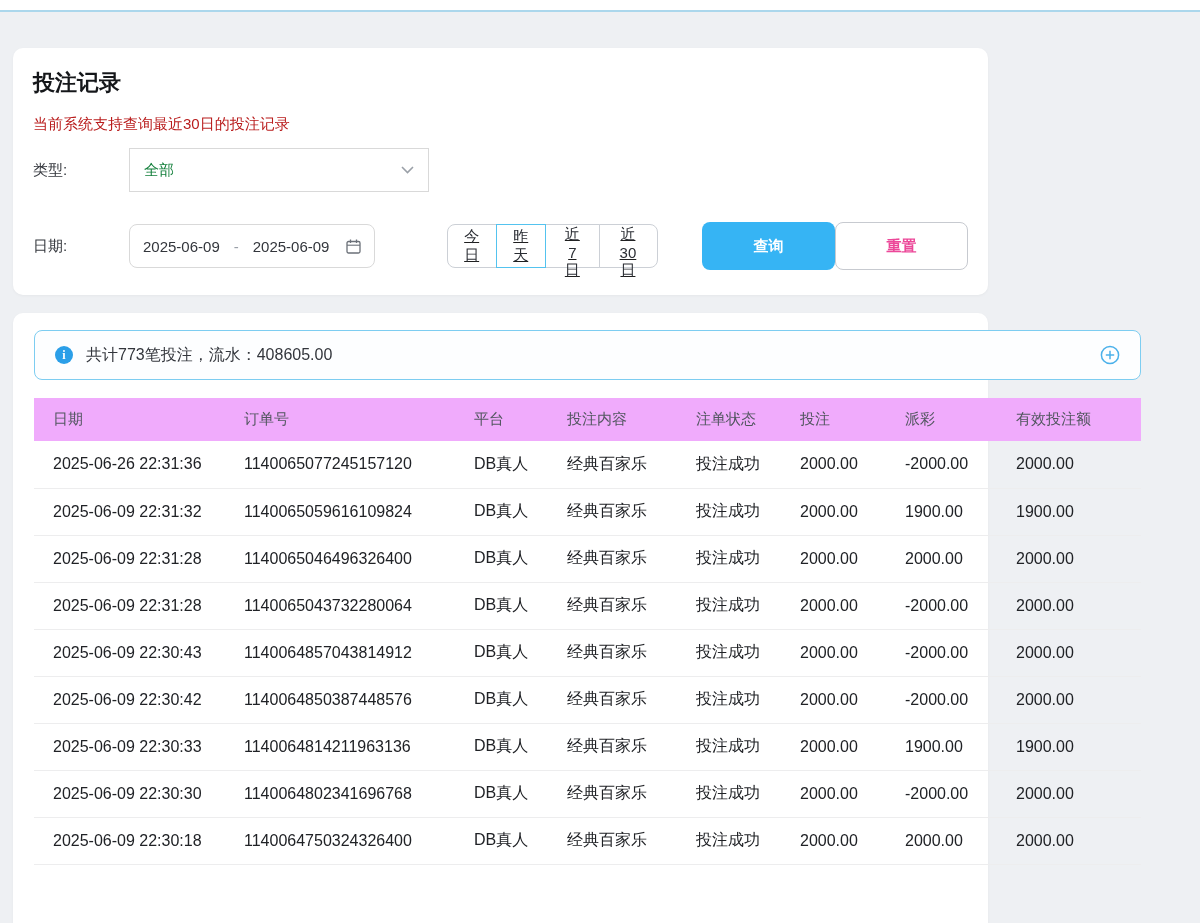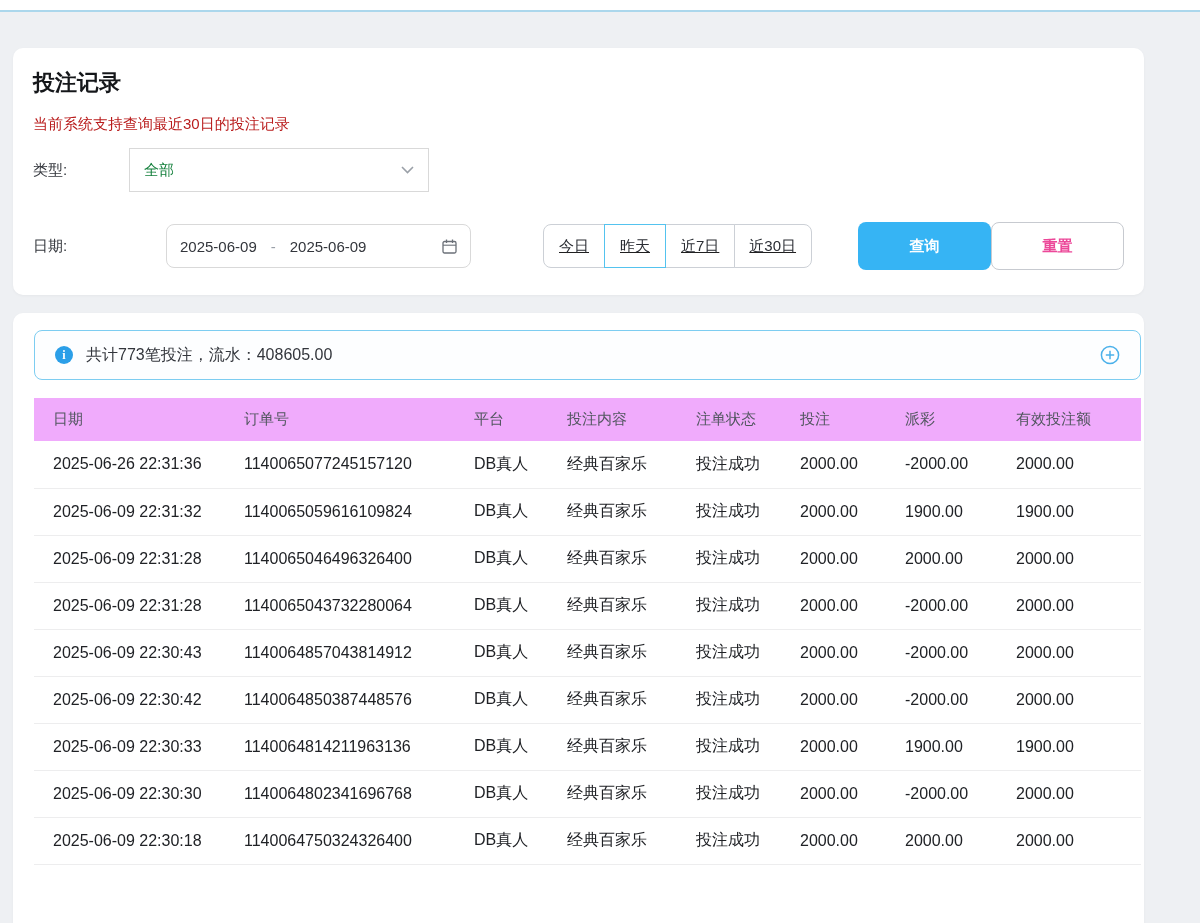--- a/index.html
+++ b/index.html
@@ -11,21 +11,21 @@
     color: #1f1f1f;
   }
   .top-strip { height: 10px; background: #ffffff; }
   .top-accent { height: 2px; background: #abd7ec; }
 
   .card {
     background: #ffffff;
     border-radius: 10px;
     box-shadow: 0 1px 3px rgba(0,0,0,0.04);
     margin-left: 13px;
-    width: 1131px;
+    width: 975px;
   }
   .filter-card { margin-top: 36px; padding: 20px 20px 25px 20px; }
 
   .page-title { font-size: 22px; font-weight: bold; color: #15171a; line-height: 30px; }
   .page-subtitle { font-size: 15px; color: #b91c1c; margin-top: 16px; line-height: 20px; }
 
   .filter-row { display: flex; align-items: center; gap: 44px; }
   .type-row { margin-top: 14px; }
   .date-row { margin-top: 30px; }
 
@@ -43,21 +43,20 @@
   .select-box .chev { margin-left: auto; display: flex; align-items: center; }
 
   .date-box {
     width: 305px; height: 44px;
     border: 1px solid #d9d9d9; border-radius: 8px;
     background: #fff;
     display: flex; align-items: center;
     padding: 0 13px;
     font-size: 15px; color: #33363c;
     cursor: pointer;
-    margin-left: 37px;
   }
   .date-box .dsep { margin: 0 14px; color: #9aa0a8; }
   .date-box .cal { margin-left: auto; display: flex; align-items: center; }
 
   .quick-group { display: flex; margin-left: 28px; text-decoration: underline; }
   .qr-btn {
     height: 44px; padding: 0 15px;
     background: #fff; border: 1px solid #ccd0d6;
     font-size: 15px; color: #2a2d33;
     font-family: inherit;

